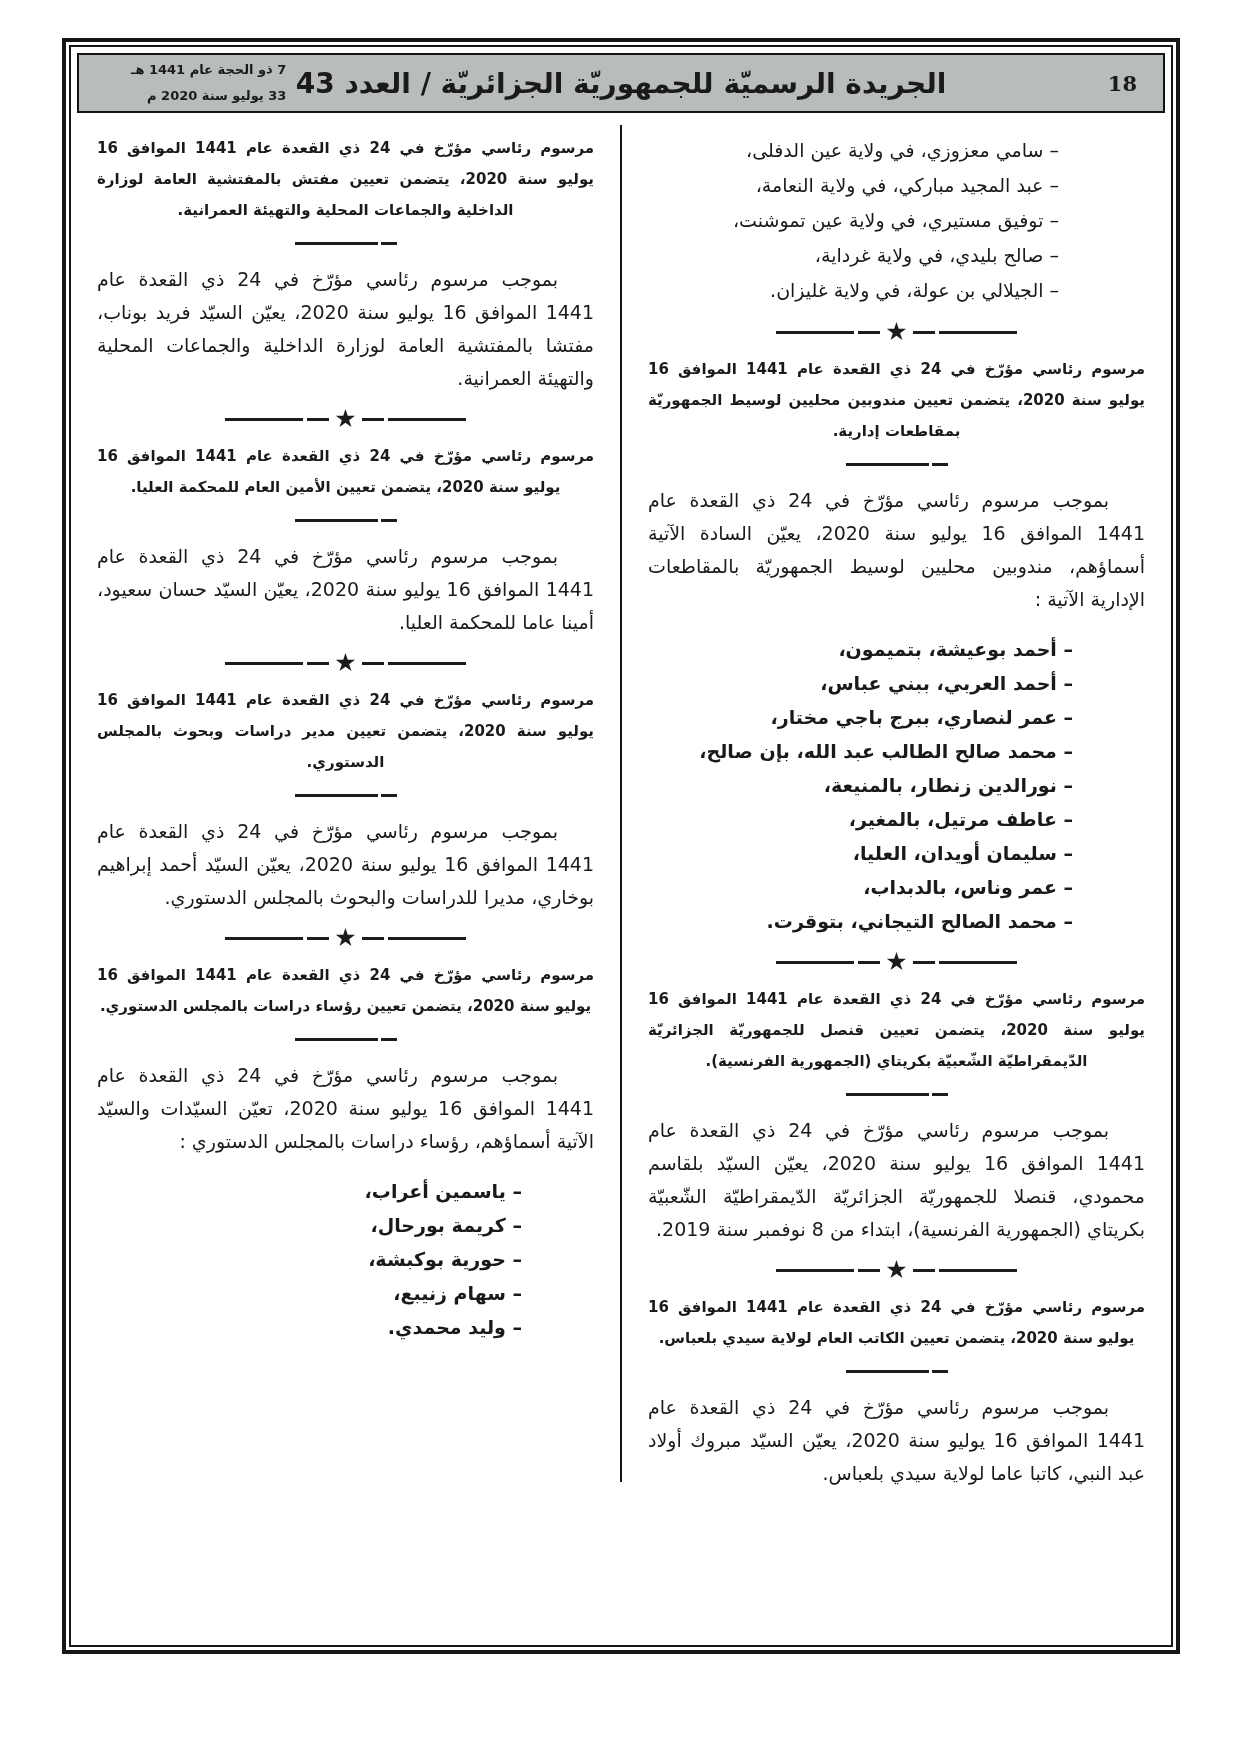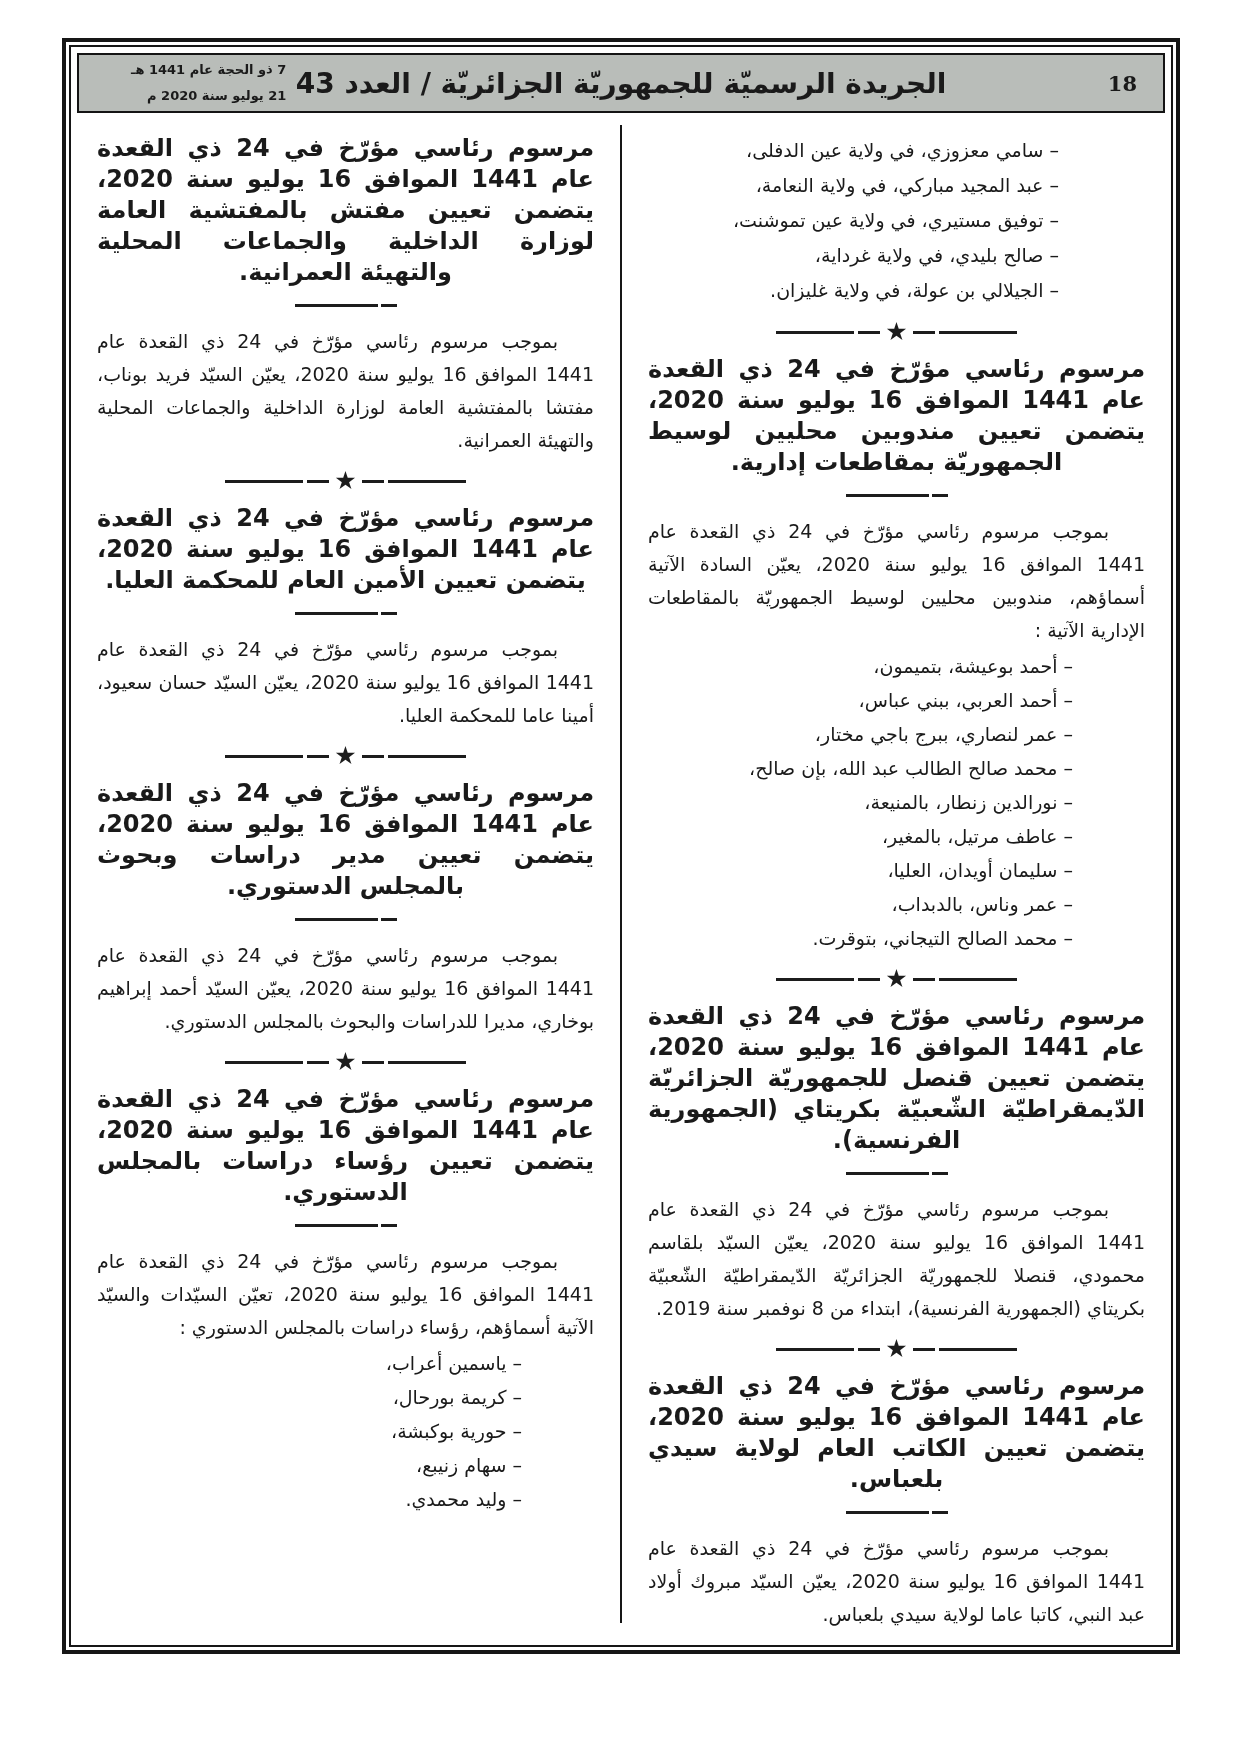--- a/index.html
+++ b/index.html
@@ -38,29 +38,29 @@
     position:relative;display:flex;direction:rtl;
     padding:10px 26px 0;gap:54px;
   }
   .column{flex:1 1 0;min-width:0;}
   .col-divider{
     position:absolute;top:6px;bottom:8px;right:calc(50% - 1px);
     width:2px;background:#161616;
   }
   
   .decree-title{
-    font-size:24px;font-weight:bold;line-height:31px;margin:4px 0 2px;
+    font-size:15px;font-weight:bold;line-height:31px;margin:4px 0 2px;
     text-align:justify;text-align-last:center;
   }
   .decree-body{
     font-size:19px;line-height:33px;margin:0;
     text-align:justify;text-indent:36px;
   }
   ul.appointees{
-    list-style:none;margin:2px 0 0;padding:0 72px 0 0;
+    list-style:none;margin:16px 0 0;padding:0 72px 0 0;font-weight:bold;
   }
   ul.appointees li{
     font-size:19px;line-height:34px;white-space:nowrap;
   }
   ul.wilaya-list{
     list-style:none;margin:4px 0 0;padding:0 86px 0 0;
   }
   ul.wilaya-list li{
     font-size:19px;line-height:35px;white-space:nowrap;
   }
@@ -80,21 +80,21 @@
 </style>
 </head>
 <body>
 
 <div class="page-frame">
   <div class="inner-frame">
 
     <div class="header-bar">
       <div class="header-dates">
         <div>7 ذو الحجة عام 1441 هـ</div>
-        <div>21 يوليو سنة 2020 م</div>
+        <div>33 يوليو سنة 2020 م</div>
       </div>
       <div class="header-title">الجريدة الرسميّة للجمهوريّة الجزائريّة / العدد 43</div>
       <div class="header-page">18</div>
     </div>
 
     <div class="columns">
       <div class="col-divider"></div>
 
       <div class="column">
 

